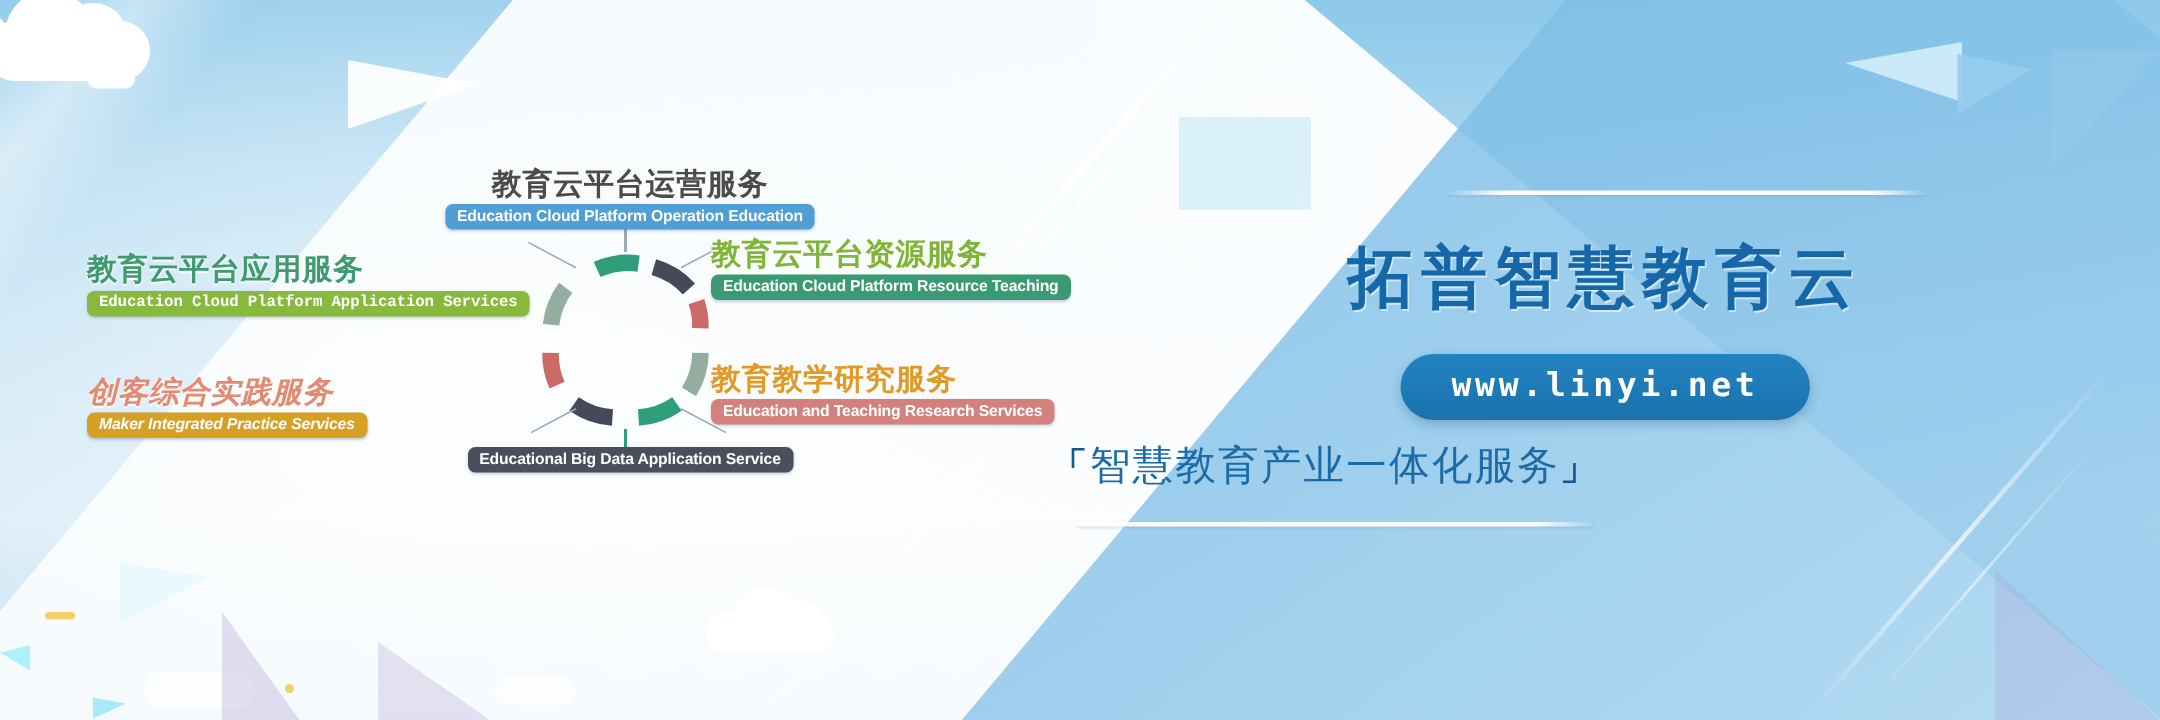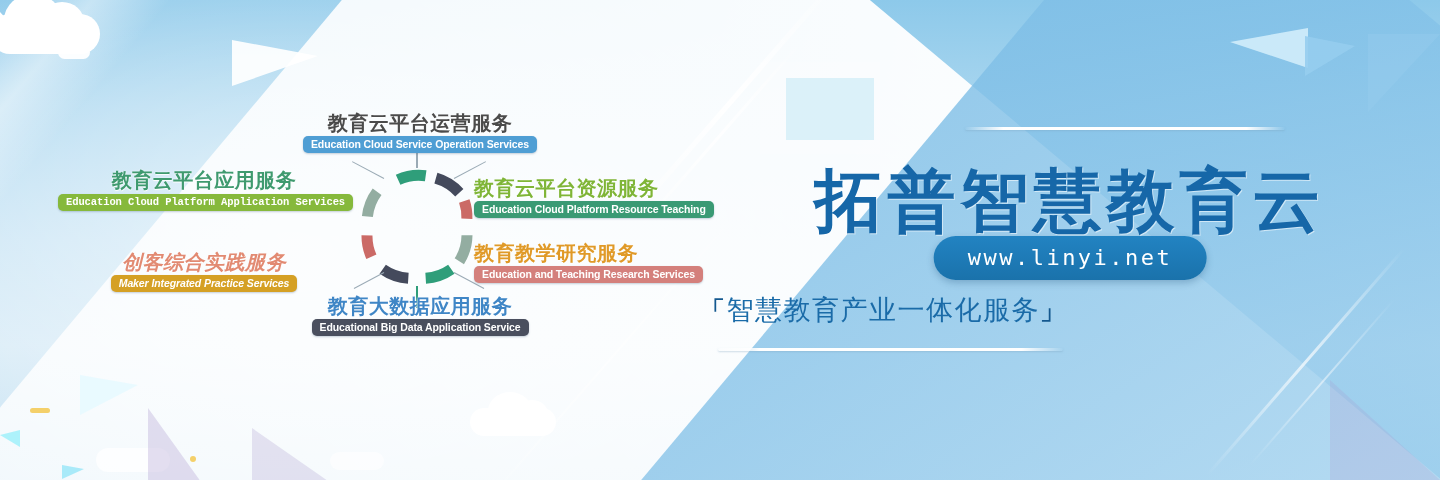--- a/index.html
+++ b/index.html
@@ -84,48 +84,48 @@
     padding:2px 8px 3px;
     border-radius:5px;
     color:#ffffff;
     font-size:10.5px;
     font-weight:bold;
     white-space:nowrap;
     letter-spacing:-0.1px;
     box-shadow:0 1px 2px rgba(70,100,130,0.30);
   }
   .node.right { text-align:left; }
-  .node.left  { text-align:center; }
+  .node.left  { text-align:left; }
   .node.center{ text-align:center; }
 
   .leader { position:absolute; background:transparent; border-top:1.5px solid #9aaab5; }
 
   
   #right { position:absolute; left:700px; top:0; width:740px; height:480px; }
 
   #brand-title {
     position:absolute; left:0; right:0; top:156px;
     text-align:center;
     font-family:Liberation Serif, serif;
     font-weight:bold;
-    font-size:68px;
+    font-size:44px;
     letter-spacing:5px;
     color:#1667a8;
     text-shadow:1px 1px 0 rgba(255,255,255,0.55);
   }
   #site-pill {
     position:absolute; left:50%; top:236px;
     transform:translateX(-50%);
     padding:9px 34px 10px;
     border-radius:22px;
     background:linear-gradient(180deg,#2283c2,#1a72ab);
     color:#ffffff;
     font-family:"DejaVu Sans Mono","Liberation Mono",monospace;
     font-size:22px;
-    font-weight:normal;
+    font-weight:bold;
     letter-spacing:2.5px;
     box-shadow:0 3px 7px rgba(40,90,130,0.32);
   }
   #tagline {
     position:absolute; left:0; right:0; top:292px;
     text-align:left;
     font-size:27px;
     color:#1a6ba8;
     letter-spacing:1.5px;
     white-space:nowrap;
@@ -203,45 +203,44 @@
 
     <div class="leader" style="left:348px;top:178px;width:36px;transform:rotate(28deg);transform-origin:right center;"></div>
     <div class="leader" style="left:454px;top:178px;width:36px;transform:rotate(-28deg);transform-origin:left center;"></div>
     <div class="leader" style="left:350px;top:272px;width:34px;transform:rotate(-28deg);transform-origin:right center;"></div>
     <div class="leader" style="left:454px;top:272px;width:34px;transform:rotate(28deg);transform-origin:left center;"></div>
     <div style="position:absolute;left:416px;top:286px;width:1.5px;height:22px;background:#2f9e7a;"></div>
     <div style="position:absolute;left:416px;top:148px;width:1.5px;height:20px;background:#9aaab5;"></div>
 
     <div class="node center" style="left:250px;top:113px;width:340px;">
       <div class="cn" style="color:#4b4b4b;">教育云平台运营服务</div>
-      <div class="badge" style="background:#4f9ed4;">Education Cloud Service Operation Services</div>
+      <div class="badge" style="background:#4f9ed4;">Education Cloud Platform Operation Education</div>
     </div>
 
     <div class="node left" style="left:58px;top:170px;width:292px;">
       <div class="cn" style="color:#3f9a6f;">教育云平台应用服务</div>
       <div class="badge" style="background:#86b93c;font-family:Liberation Mono, monospace;">Education Cloud Platform Application Services</div>
     </div>
 
-    <div class="node right" style="left:474px;top:178px;width:300px;">
+    <div class="node right" style="left:474px;top:160px;width:300px;">
       <div class="cn" style="color:#7fb537;">教育云平台资源服务</div>
       <div class="badge" style="background:#3a9a74;">Education Cloud Platform Resource Teaching</div>
     </div>
 
     <div class="node right" style="left:474px;top:243px;width:300px;">
       <div class="cn" style="color:#e09a28;">教育教学研究服务</div>
       <div class="badge" style="background:#d4807c;">Education and Teaching Research Services</div>
     </div>
 
     <div class="node left" style="left:58px;top:252px;width:292px;font-style:italic;">
       <div class="cn" style="color:#e28a72;">创客综合实践服务</div>
       <div class="badge" style="background:#d5a024;">Maker Integrated Practice Services</div>
     </div>
 
     <div class="node center" style="left:250px;top:296px;width:340px;">
-      <div class="cn" style="color:#3f86c6;">教育大数据应用服务</div>
       <div class="badge" style="background:#4a4f5e;">Educational Big Data Application Service</div>
     </div>
   </div>
 
   <div id="right">
     <div id="brand-title">拓普智慧教育云</div>
     <div id="site-pill">www.linyi.net</div>
     <div id="tagline">
       <span class="bk">「</span><span>智慧教育产业一体化服务</span><span class="bk">」</span>
     </div>

